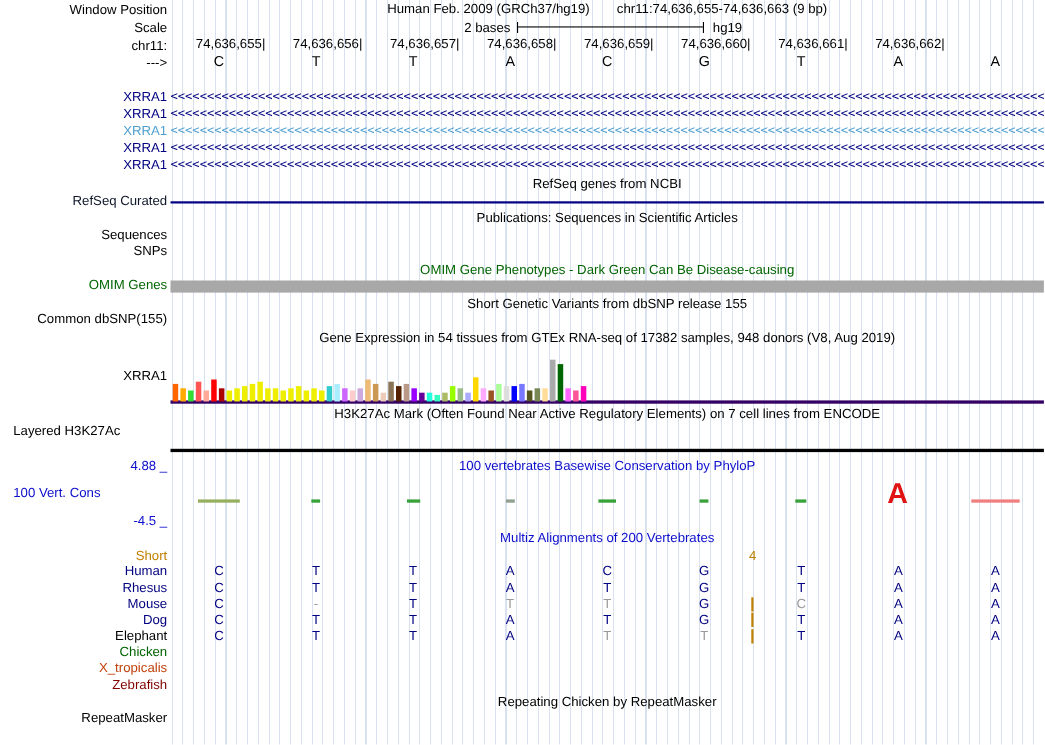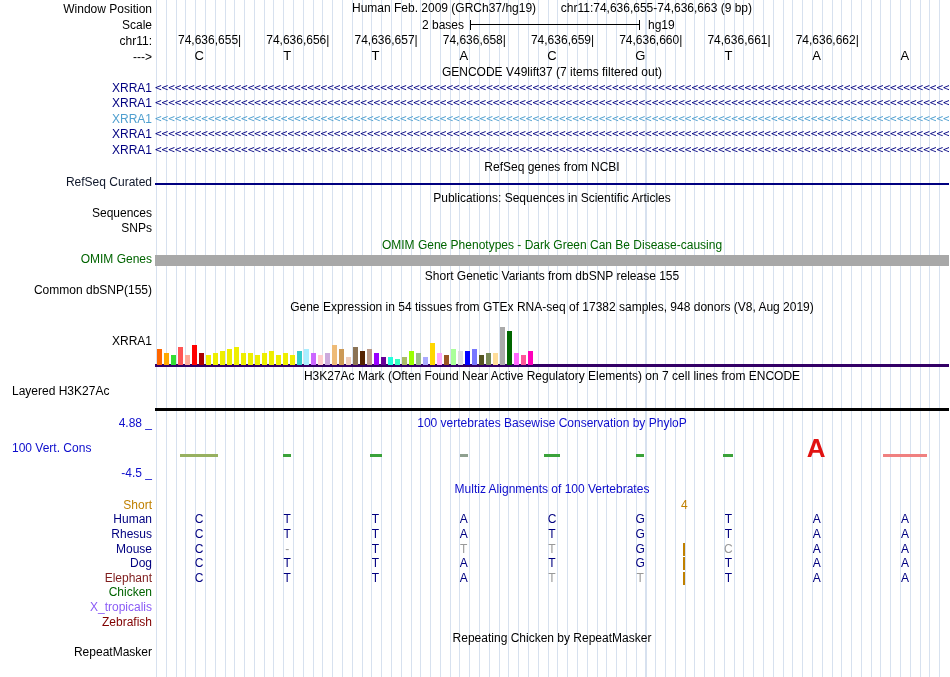--- a/index.html
+++ b/index.html
@@ -42,29 +42,28 @@
   <div class="ct" style="top:2px">
     <span>Human Feb. 2009 (GRCh37/hg19)</span>
     <span style="display:inline-block;width:18px"></span>
     <span>chr11:74,636,655-74,636,663 (9 bp)</span>
   </div>
 
   <div class="pos" style="top:19px;right:486px">2 bases</div>
   <div class="scalebar"></div>
   <div class="pos" style="top:19px;left:648px">hg19</div>
 
-  <div class="ct" style="top:66px">GENCODE V49lift37 (7 items filtered out)</div>
   <div class="ct" style="top:161px">RefSeq genes from NCBI</div>
   <div class="ct green" style="top:239px">OMIM Gene Phenotypes - Dark Green Can Be Disease-causing</div>
   <div class="ct" style="top:192px">Publications: Sequences in Scientific Articles</div>
   <div class="ct" style="top:270px">Short Genetic Variants from dbSNP release 155</div>
   <div class="ct" style="top:301px">Gene Expression in 54 tissues from GTEx RNA-seq of 17382 samples, 948 donors (V8, Aug 2019)</div>
   <div class="ct" style="top:370px">H3K27Ac Mark (Often Found Near Active Regulatory Elements) on 7 cell lines from ENCODE</div>
   <div class="ct blue" style="top:417px">100 vertebrates Basewise Conservation by PhyloP</div>
-  <div class="ct blue" style="top:483px">Multiz Alignments of 100 Vertebrates</div>
+  <div class="ct blue" style="top:483px">Multiz Alignments of 200 Vertebrates</div>
   <div class="ct" style="top:632px">Repeating Chicken by RepeatMasker</div>
 
   <div class="ll navy" style="top:176px">RefSeq Curated</div>
   <div class="ll" style="top:207px">Sequences</div>
   <div class="ll" style="top:222px">SNPs</div>
   <div class="ll green" style="top:253px">OMIM Genes</div>
   <div class="ll" style="top:284px">Common dbSNP(155)</div>
   <div class="ll" style="top:335px">XRRA1</div>
   <div class="lf" style="top:385px">Layered H3K27Ac</div>
   <div class="ll blue" style="top:417px">4.88 _</div>
@@ -204,27 +203,27 @@
     <div class="mzcell" style="top:557px;left:155.0px;width:88.2px;color:#000080">C</div>
     <div class="mzcell" style="top:557px;left:243.2px;width:88.2px;color:#000080">T</div>
     <div class="mzcell" style="top:557px;left:331.4px;width:88.2px;color:#000080">T</div>
     <div class="mzcell" style="top:557px;left:419.7px;width:88.2px;color:#000080">A</div>
     <div class="mzcell" style="top:557px;left:507.9px;width:88.2px;color:#000080">T</div>
     <div class="mzcell" style="top:557px;left:596.1px;width:88.2px;color:#000080">G</div>
     <div class="mzcell" style="top:557px;left:684.3px;width:88.2px;color:#000080">T</div>
     <div class="mzcell" style="top:557px;left:772.6px;width:88.2px;color:#000080">A</div>
     <div class="mzcell" style="top:557px;left:860.8px;width:88.2px;color:#000080">A</div>
     <div class="mark" style="left:683.3px;top:557px;width:2px;height:13px;background:#c08000"></div>
-    <div class="ll" style="top:572px;color:#7f1d1d">Elephant</div>
+    <div class="ll" style="top:572px;color:#000000">Elephant</div>
     <div class="mzcell" style="top:572px;left:155.0px;width:88.2px;color:#000080">C</div>
     <div class="mzcell" style="top:572px;left:243.2px;width:88.2px;color:#000080">T</div>
     <div class="mzcell" style="top:572px;left:331.4px;width:88.2px;color:#000080">T</div>
     <div class="mzcell" style="top:572px;left:419.7px;width:88.2px;color:#000080">A</div>
     <div class="mzcell" style="top:572px;left:507.9px;width:88.2px;color:#999999">T</div>
     <div class="mzcell" style="top:572px;left:596.1px;width:88.2px;color:#999999">T</div>
     <div class="mzcell" style="top:572px;left:684.3px;width:88.2px;color:#000080">T</div>
     <div class="mzcell" style="top:572px;left:772.6px;width:88.2px;color:#000080">A</div>
     <div class="mzcell" style="top:572px;left:860.8px;width:88.2px;color:#000080">A</div>
     <div class="mark" style="left:683.3px;top:572px;width:2px;height:13px;background:#c08000"></div>
     <div class="ll" style="top:586px;color:#006400">Chicken</div>
-    <div class="ll" style="top:601px;color:#8b5cf6">X_tropicalis</div>
+    <div class="ll" style="top:601px;color:#c2410c">X_tropicalis</div>
     <div class="ll" style="top:616px;color:#800000">Zebrafish</div>
   </div>
 
 </body></html>

